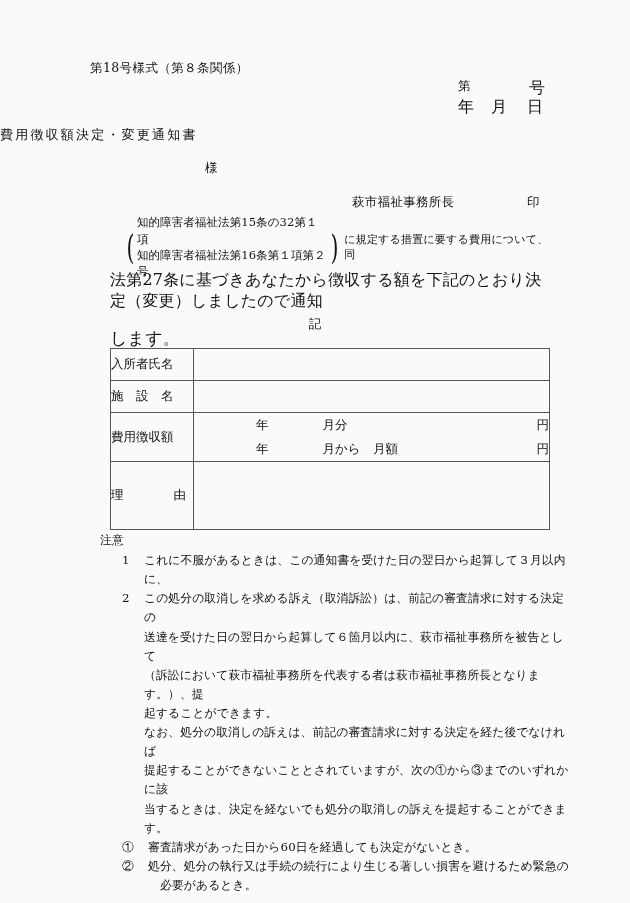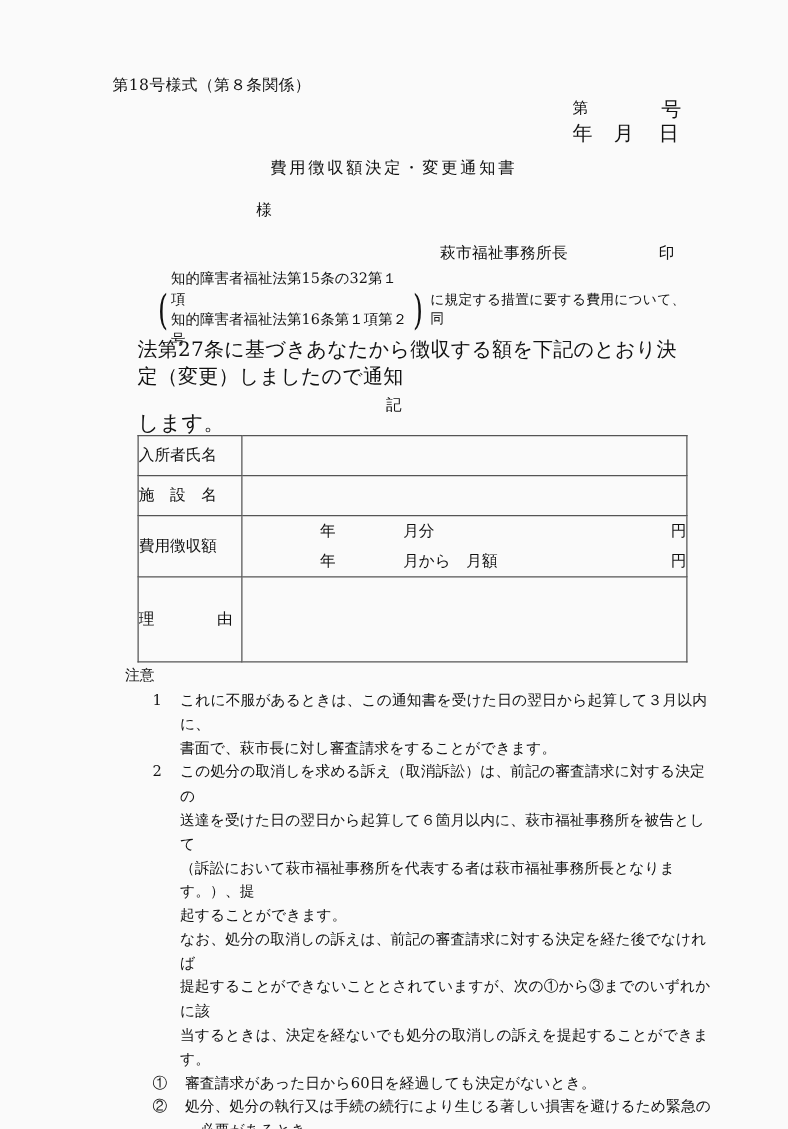--- a/index.html
+++ b/index.html
@@ -42,21 +42,21 @@
   .docnum-go  { left: 529px; top: 80px; }
   .date-nen   { left: 458px; top: 99px; }
   .date-getsu { left: 491px; top: 99px; }
   .date-nichi { left: 527px; top: 99px; }
 
   
   .doc-title {
     left: 0;
     right: 0;
     top: 128px;
-    text-align: center;
+    text-align: left;
     font-size: 13px;
     letter-spacing: 2.2px;
     white-space: pre;
   }
 
   
   .addressee {
     left: 205px;
     top: 162px;
     font-size: 12.5px;
@@ -273,21 +273,20 @@
     </tbody>
   </table>
 
   <div class="notes">
     <div class="notes-heading">注意</div>
 
     <div class="note-item">
       <span class="note-num">1</span>
       <span class="note-body">
         <span>これに不服があるときは、この通知書を受けた日の翌日から起算して３月以内に、</span><br>
-        <span>書面で、萩市長に対し審査請求をすることができます。</span>
       </span>
     </div>
 
     <div class="note-item">
       <span class="note-num">2</span>
       <span class="note-body">
         <span>この処分の取消しを求める訴え（取消訴訟）は、前記の審査請求に対する決定の</span><br>
         <span>送達を受けた日の翌日から起算して６箇月以内に、萩市福祉事務所を被告として</span><br>
         <span>（訴訟において萩市福祉事務所を代表する者は萩市福祉事務所長となります。）、提</span><br>
         <span>起することができます。</span><br>

